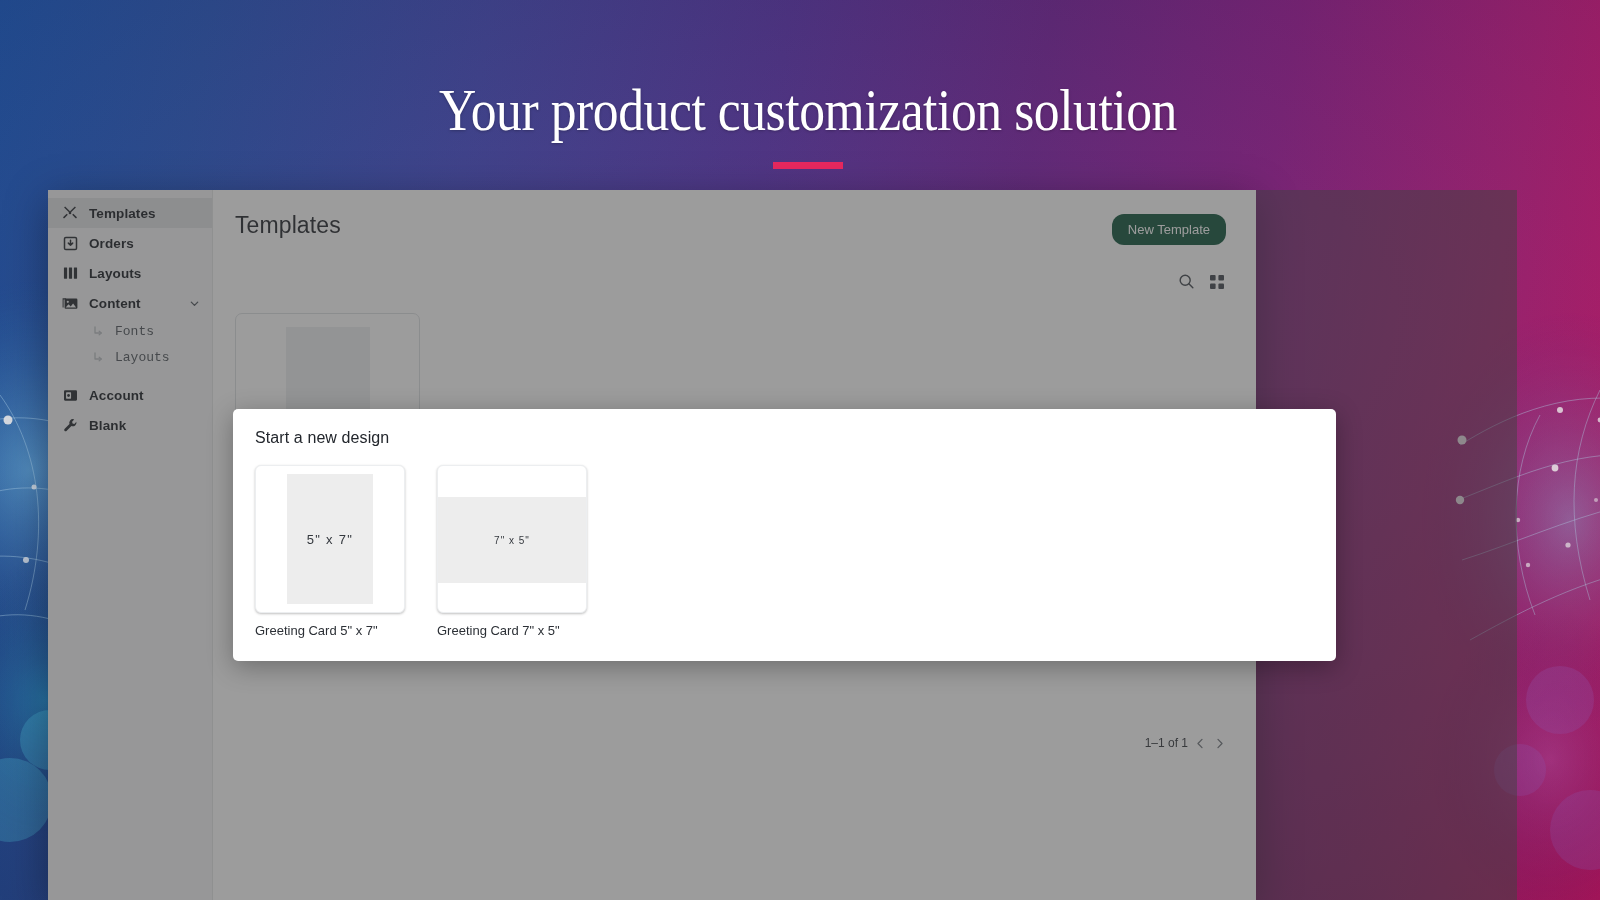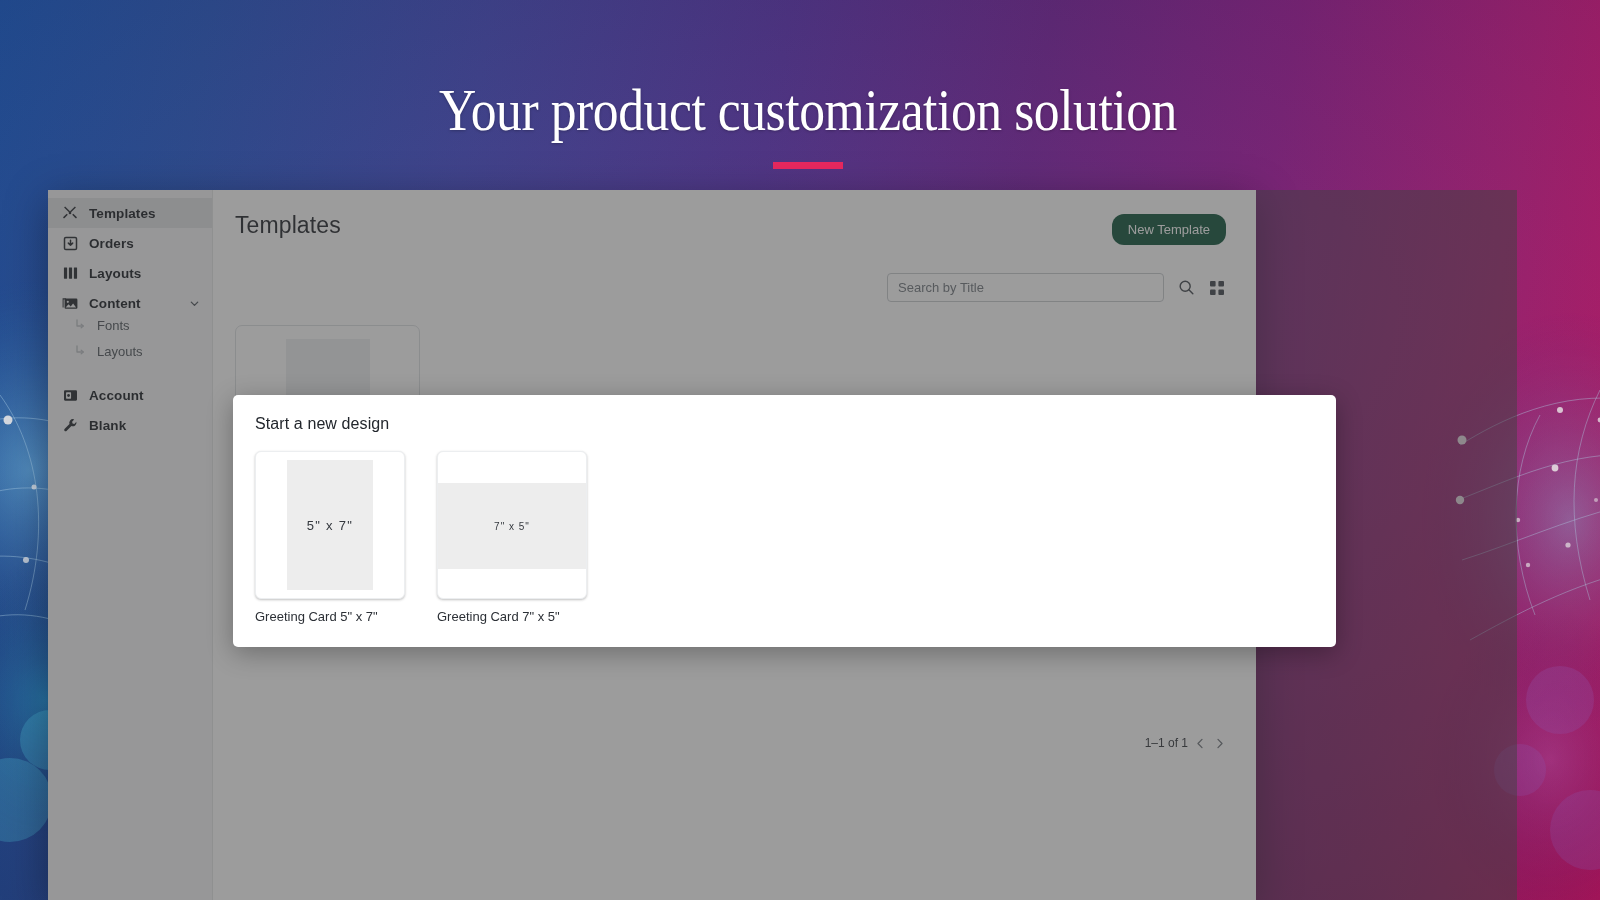--- a/index.html
+++ b/index.html
@@ -110,25 +110,26 @@
   .nav-item .ic {
     width: 16px; height: 16px;
     flex: 0 0 16px;
     display: flex; align-items: center; justify-content: center;
     color: #20242b;
   }
   .nav-item .ic svg { display:block; }
   .nav-item .chev { margin-left: auto; color: #4a5058; display:flex; }
 
   .nav-sub {
-    display: flex; 
+    display: flex; align-items: center;
     height: 26px;
-    padding-left: 26px;
+    padding-left: 44px;
     gap: 10px;
     cursor: pointer;
+    font-family: Liberation Mono, monospace;
   }
   .nav-sub .sub-ic { width: 13px; height: 13px; flex:0 0 13px; color:#b9bdc2; display:flex; }
   .nav-sub .label { font-size: 13px; color:#4b5158; font-weight: 400; }
   .nav-gap { height: 10px; }
 
   
   #main {
     flex: 1 1 auto;
     position: relative;
     background: #ffffff;
@@ -212,21 +213,21 @@
   
   #scrim {
     position: absolute;
     left: 48px; top: 190px;
     width: 1469px; height: 710px;
     background: rgba(65,65,65,0.52);
     z-index: 20;
   }
   #modal {
     position: absolute;
-    left: 233px; top: 395px;
+    left: 233px; top: 409px;
     width: 1103px; height: 252px;
     background: #ffffff;
     border-radius: 5px;
     box-shadow: 0 6px 26px rgba(0,0,0,.30);
     z-index: 30;
     padding: 20px 22px 0 22px;
   }
   .modal-title {
     font-size: 16px; color: #22262c; font-weight: 400;
     letter-spacing: .1px;
@@ -456,23 +457,20 @@
     </nav>
 
     <section id="main">
 
       <div class="main-top">
         <h1 class="page-title">Templates</h1>
         <button class="btn-primary">New Template</button>
       </div>
 
       <div class="toolbar">
-        <div class="search-box">
-          <input type="text" placeholder="Search by Title" style="">
-        </div>
         <span class="tb-icon">
           <svg width="17" height="17" viewBox="0 0 18 18" fill="none" stroke="currentColor" stroke-width="1.5" stroke-linecap="round">
             <circle cx="7.6" cy="7.6" r="5.3"></circle>
               <path d="M11.5 11.5l4.2 4.2"></path>
           </svg>
         </span>
         <span class="tb-icon">
           <svg width="16" height="16" viewBox="0 0 16 16" fill="currentColor">
             <rect x="1" y="1" width="5.6" height="5.6" rx="1"></rect>
             <rect x="9.4" y="1" width="5.6" height="5.6" rx="1"></rect>

